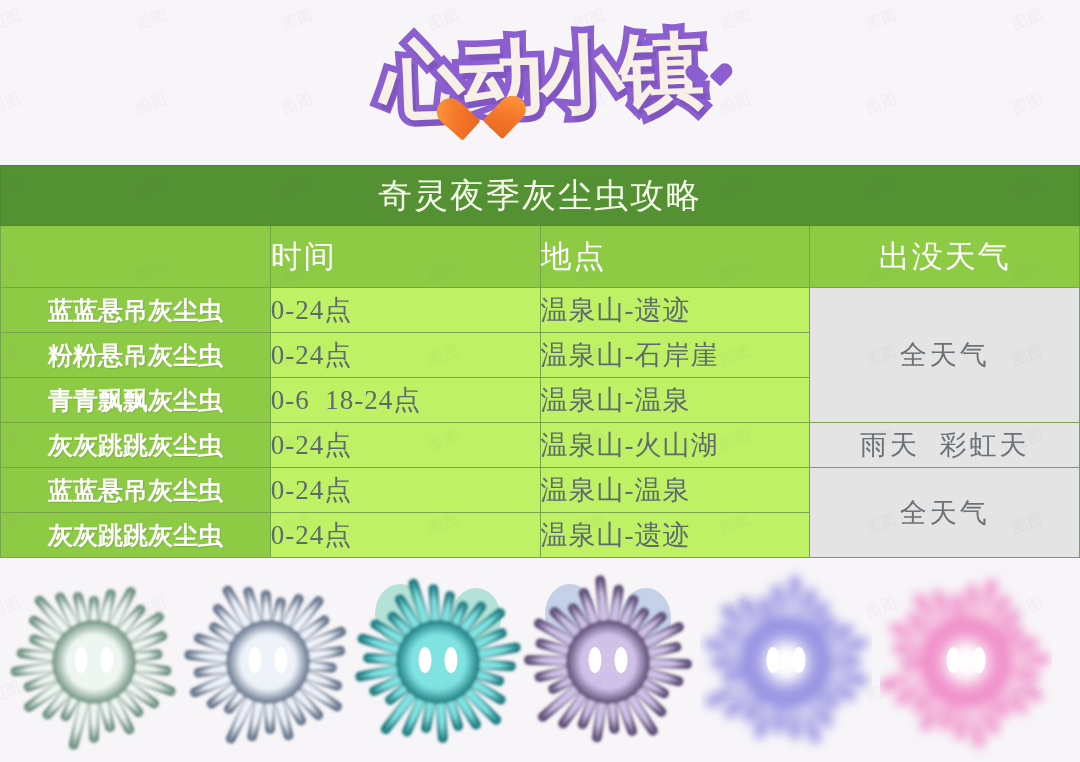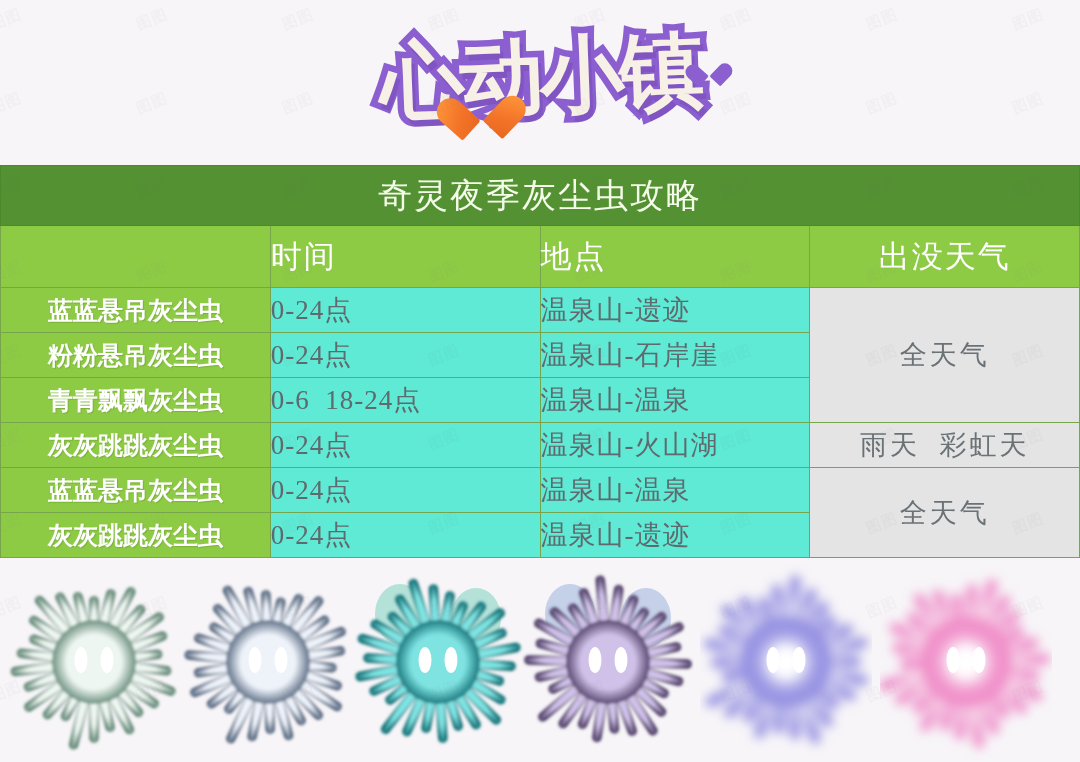--- a/index.html
+++ b/index.html
@@ -143,21 +143,21 @@
     background: #8ecb45;
     color: #ffffff;
     font-size: 25px;
     font-weight: 700;
     height: 45px;
     text-align: center;
     letter-spacing: 0px;
     text-shadow: 1px 1px 1px rgba(90,130,40,.35);
   }
   .data-cell {
-    background: #5eead4;
+    background: #bef264;
     color: #5e6a6e;
     font-size: 27px;
     height: 45px;
     padding-left: 10px;
     letter-spacing: 1px;
     white-space: pre;
   }
   .weather-cell {
     background: #e4e4e4;
     color: #6a7276;

